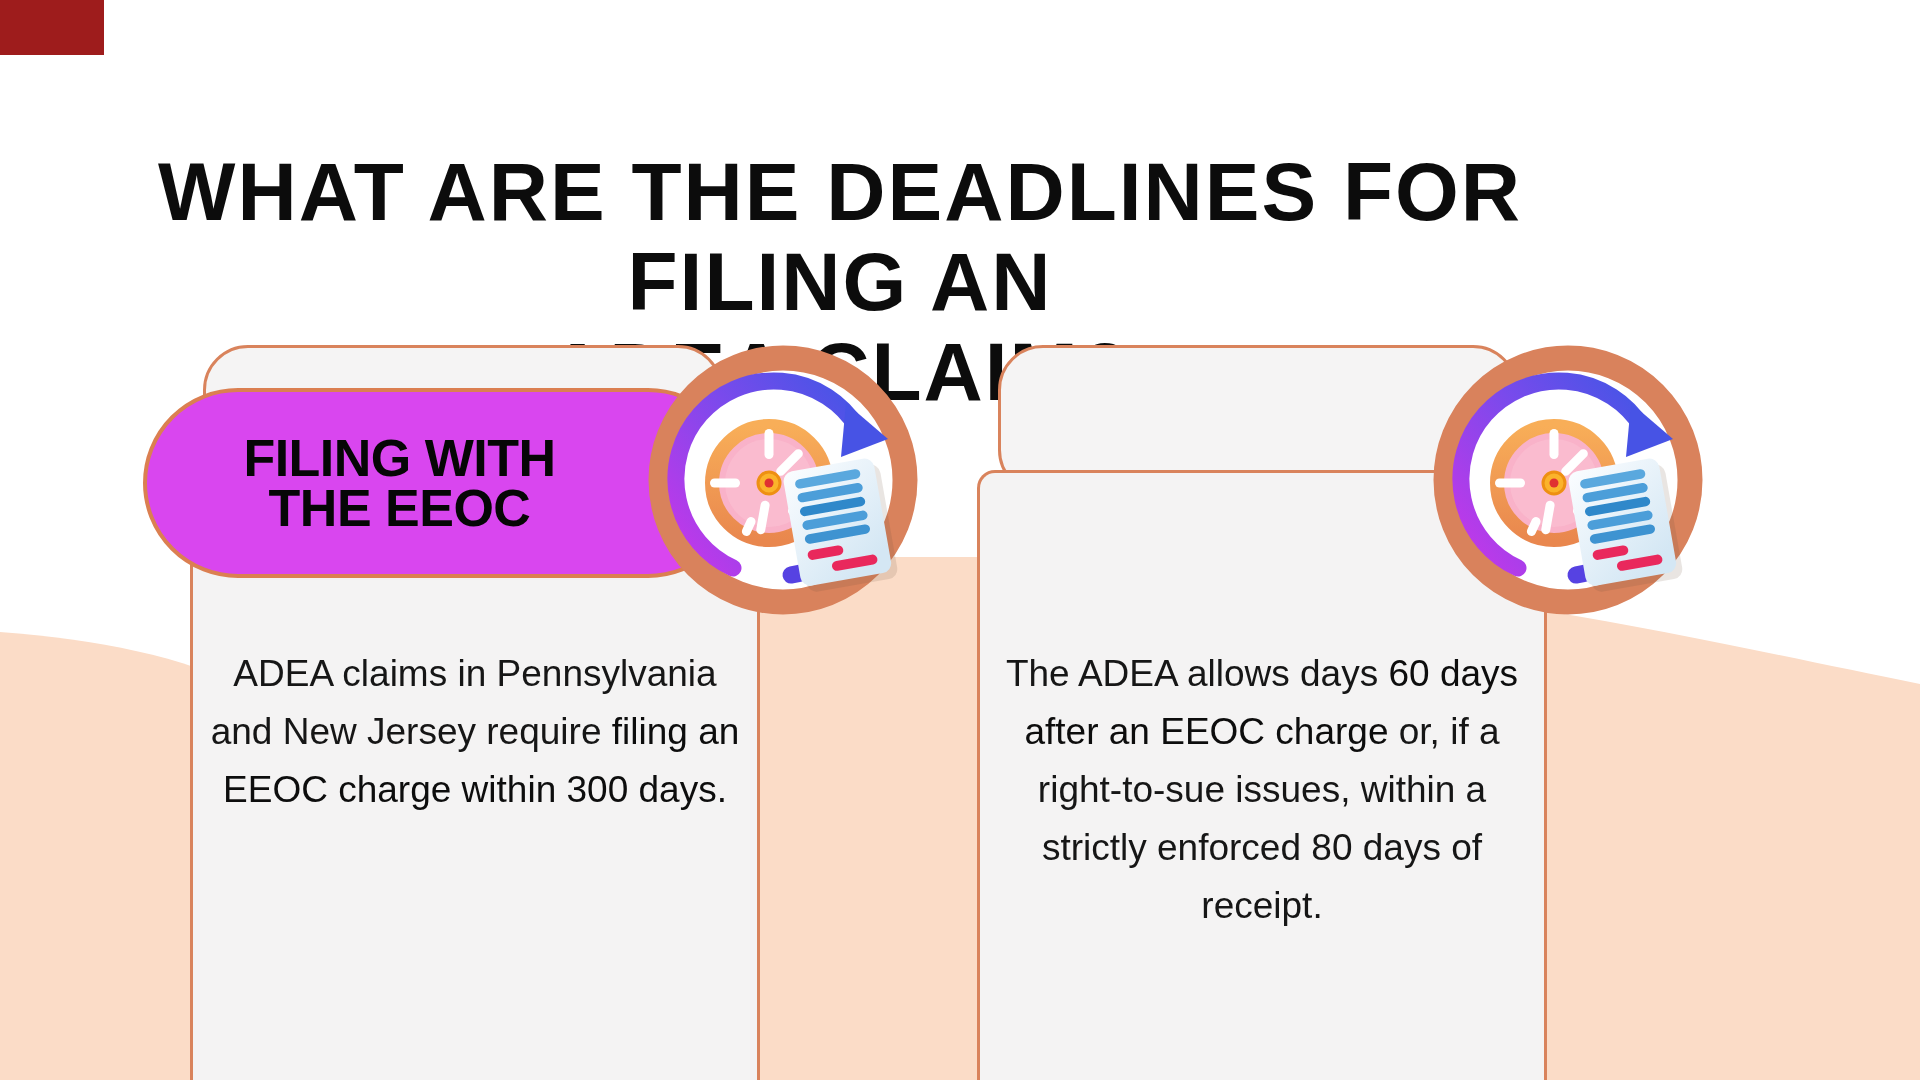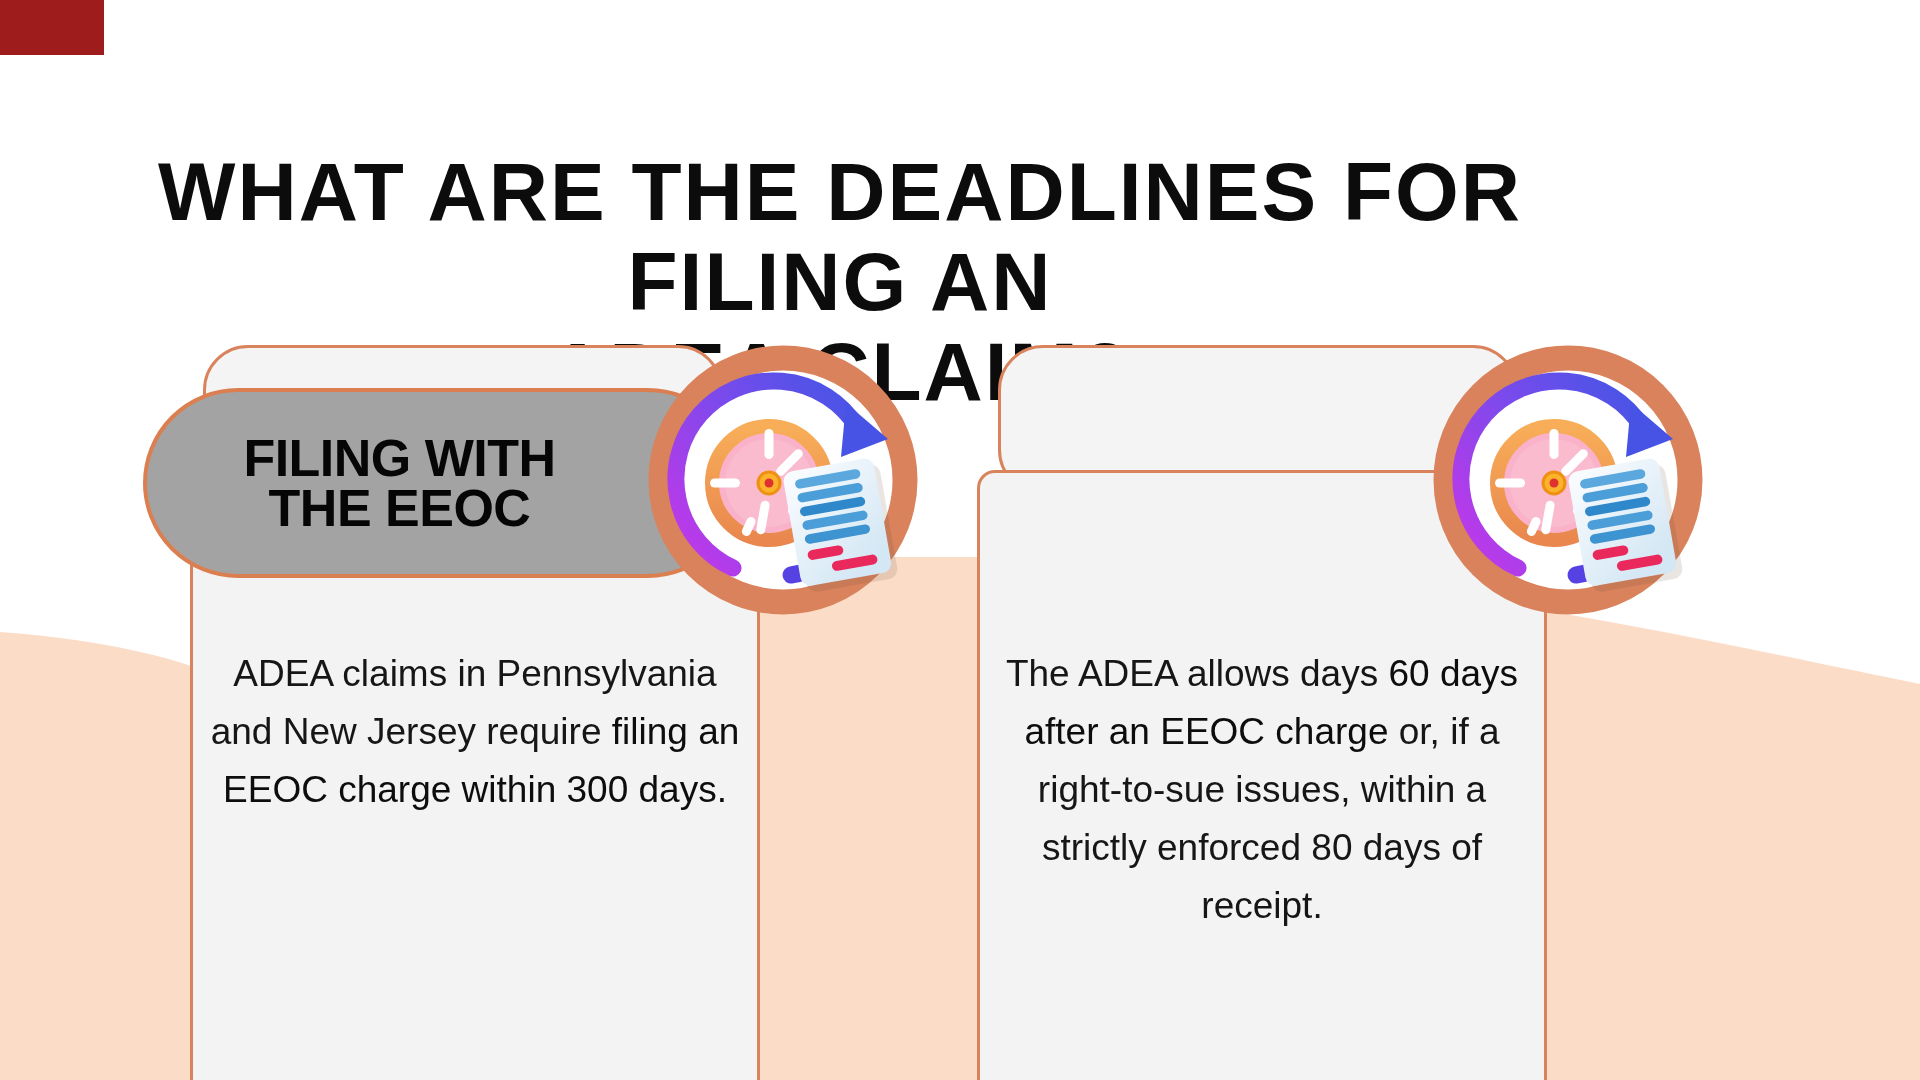--- a/index.html
+++ b/index.html
@@ -24,21 +24,21 @@
   }
   #strip-left{left:203px;} #strip-right{left:998px;}
   .card-body{
     position:absolute;top:470px;width:570px;height:615px;
     background:var(--card-gray,#F4F3F3);border:3px solid var(--accent-orange,#D9835C);
     border-bottom:none;border-radius:18px 18px 0 0;box-sizing:border-box;
   }
   #body-left{left:190px;} #body-right{left:977px;}
   .pill{
     position:absolute;top:388px;width:600px;height:190px;border-radius:95px;
-    background:#a3a3a3;border:4px solid var(--pill-border,#DB7F51);box-sizing:border-box;
+    background:#d946ef;border:4px solid var(--pill-border,#DB7F51);box-sizing:border-box;
     display:flex;align-items:center;
   }
   #pill-left{left:143px;} #pill-right{left:935px;}
   .pill-label{
     width:505px;text-align:center;font-weight:700;font-size:52px;line-height:50px;
     letter-spacing:-0.5px;color:#060606;white-space:pre-line;
   }
   #pill-right .pill-label{width:495px;}
   .icon-badge{
     position:absolute;top:345px;width:270px;height:270px;

